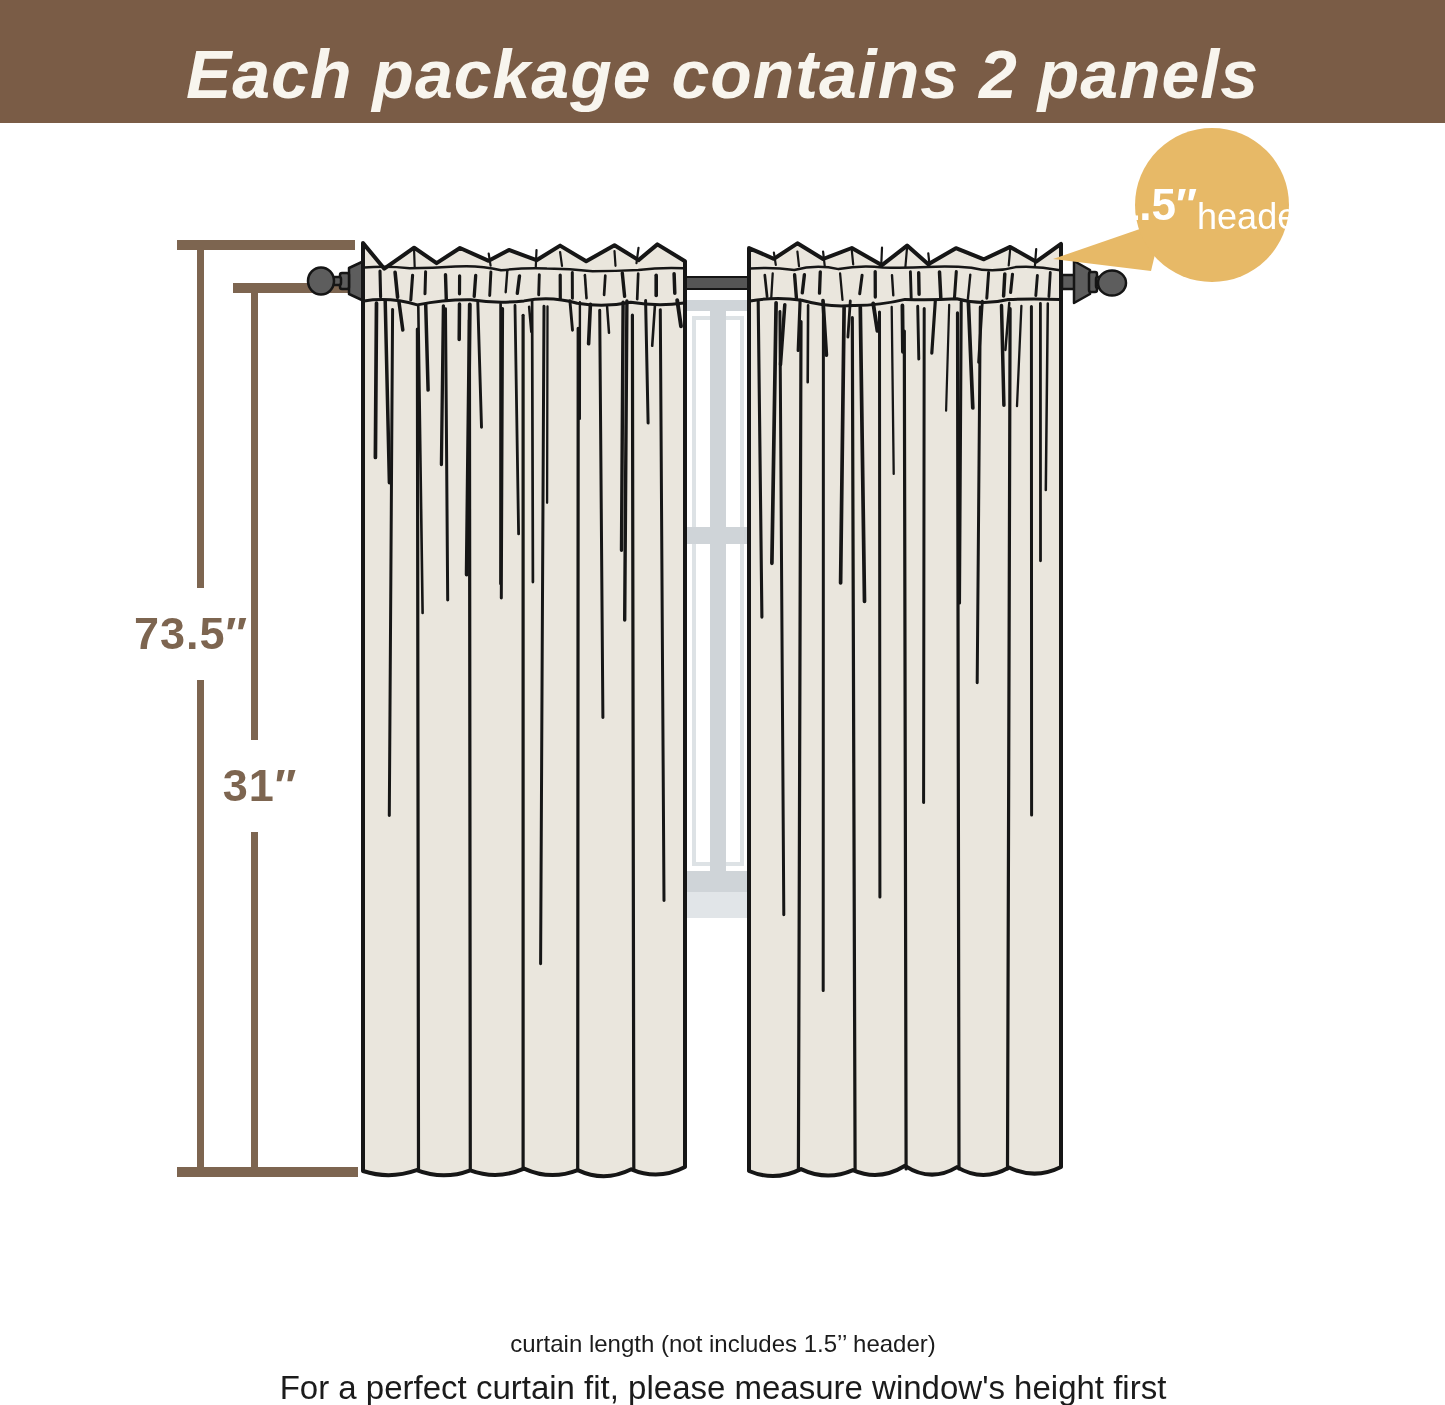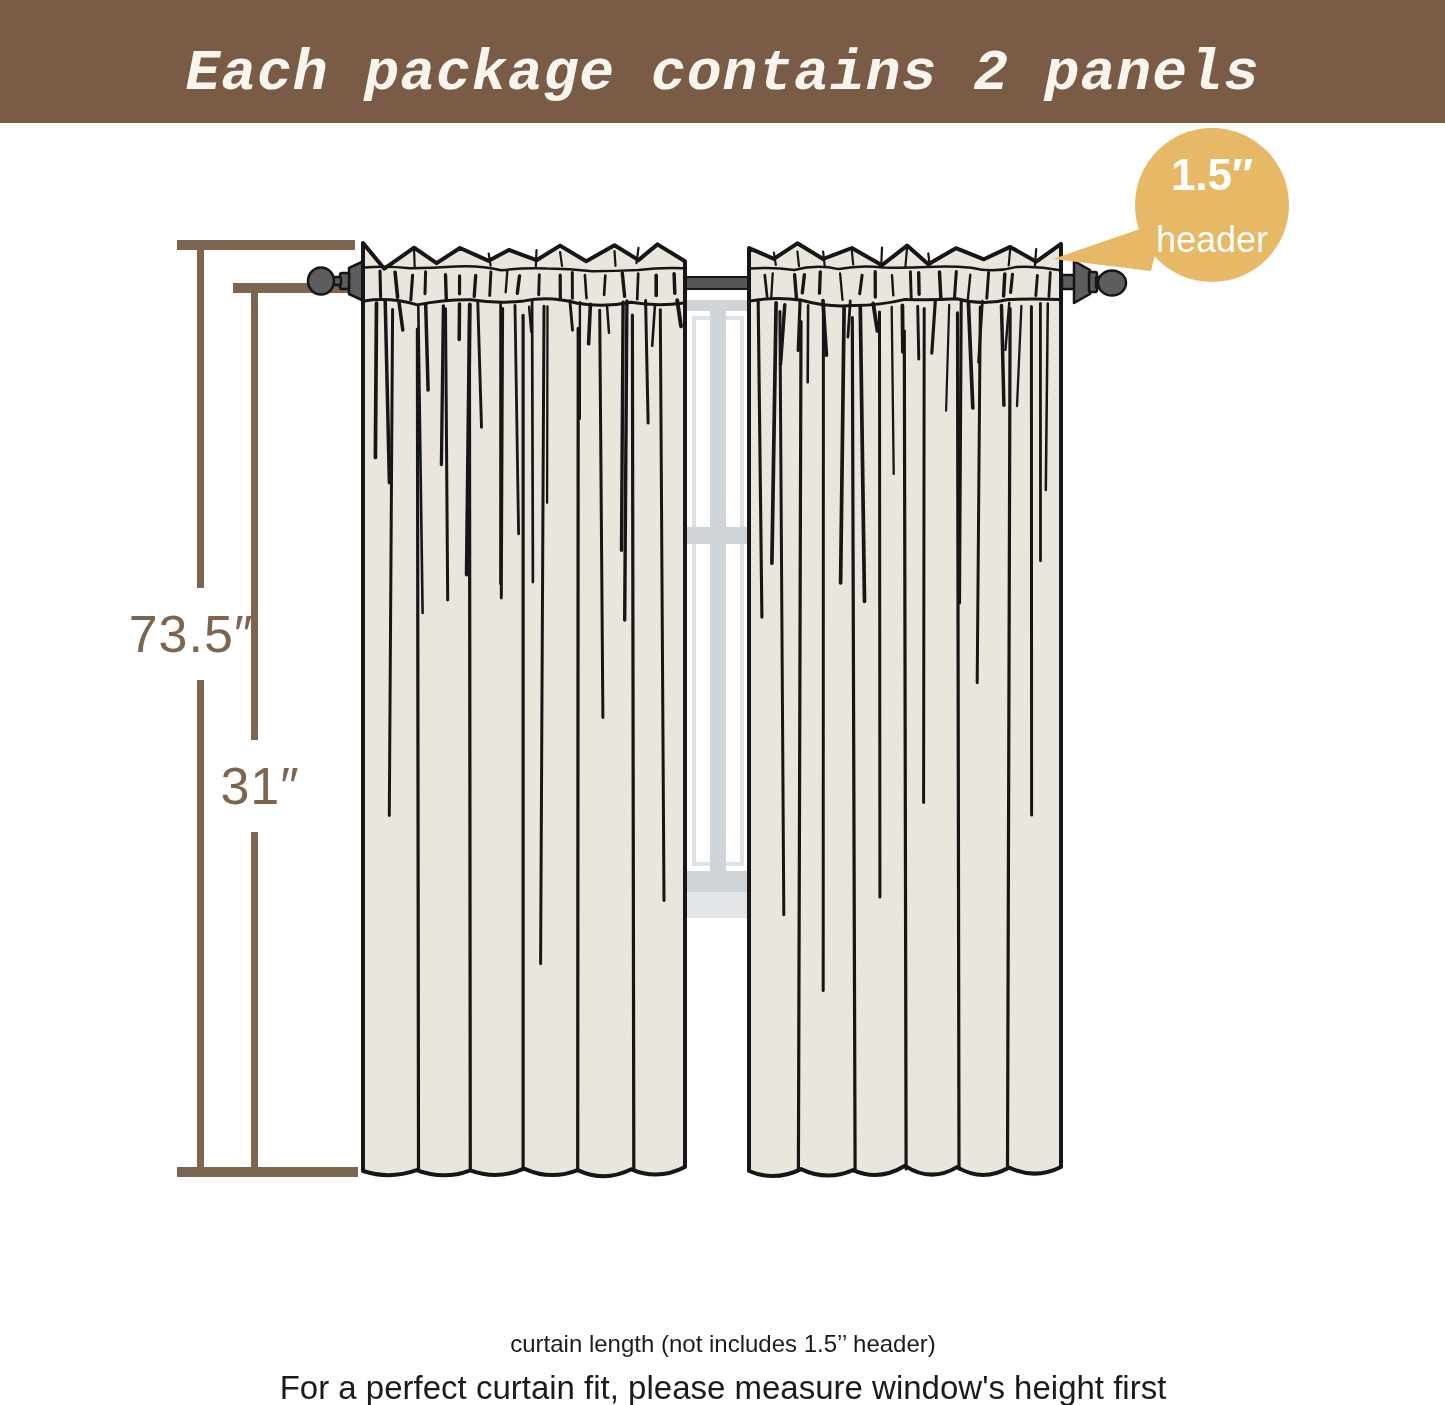--- a/index.html
+++ b/index.html
@@ -9,36 +9,36 @@
   }
   .abs{position:absolute;}
   .layer{left:0;top:0;pointer-events:none;}
 
   
   .banner{
     left:0;top:0;width:1445px;height:123px;background:var(--banner-bg);
     display:flex;align-items:center;justify-content:center;z-index:6;
   }
   .banner-text{
-    font-family:Liberation Mono, monospace;font-style:italic;font-weight:700;
-    font-size:58px;color:var(--banner-fg);letter-spacing:1px;white-space:nowrap;margin-top:24px;
+    font-family:Liberation Sans, sans-serif;font-style:italic;font-weight:700;
+    font-size:68px;color:var(--banner-fg);letter-spacing:1px;white-space:nowrap;margin-top:24px;
   }
 
   
   .m{background:var(--measure);z-index:1;}
   .mlabel{
-    color:var(--measure);font-weight:400;font-size:52px;white-space:nowrap;
+    color:var(--measure);font-weight:700;font-size:45px;white-space:nowrap;
     transform:translate(-50%,-50%);z-index:1;letter-spacing:1px;
   }
 
   
   .callout{
     left:1135px;top:128px;width:154px;height:154px;border-radius:50%;
     background:var(--callout-bg);color:var(--callout-fg);
-    display:flex;flex-direction:column;align-items:center;justify-content:center;
+    display:flex;align-items:center;justify-content:center;
     z-index:5;text-align:right;line-height:1.05;
   }
   .callout-value{font-size:44px;font-weight:700;}
   .callout-word{font-size:36px;font-weight:400;margin-top:23px;}
 
   
   .ftitle{
     left:723px;top:1264px;transform:translateX(-50%);
     font-family:"Liberation Serif",serif;font-weight:700;font-size:54px;
     color:var(--title-brown);white-space:nowrap;z-index:6;

